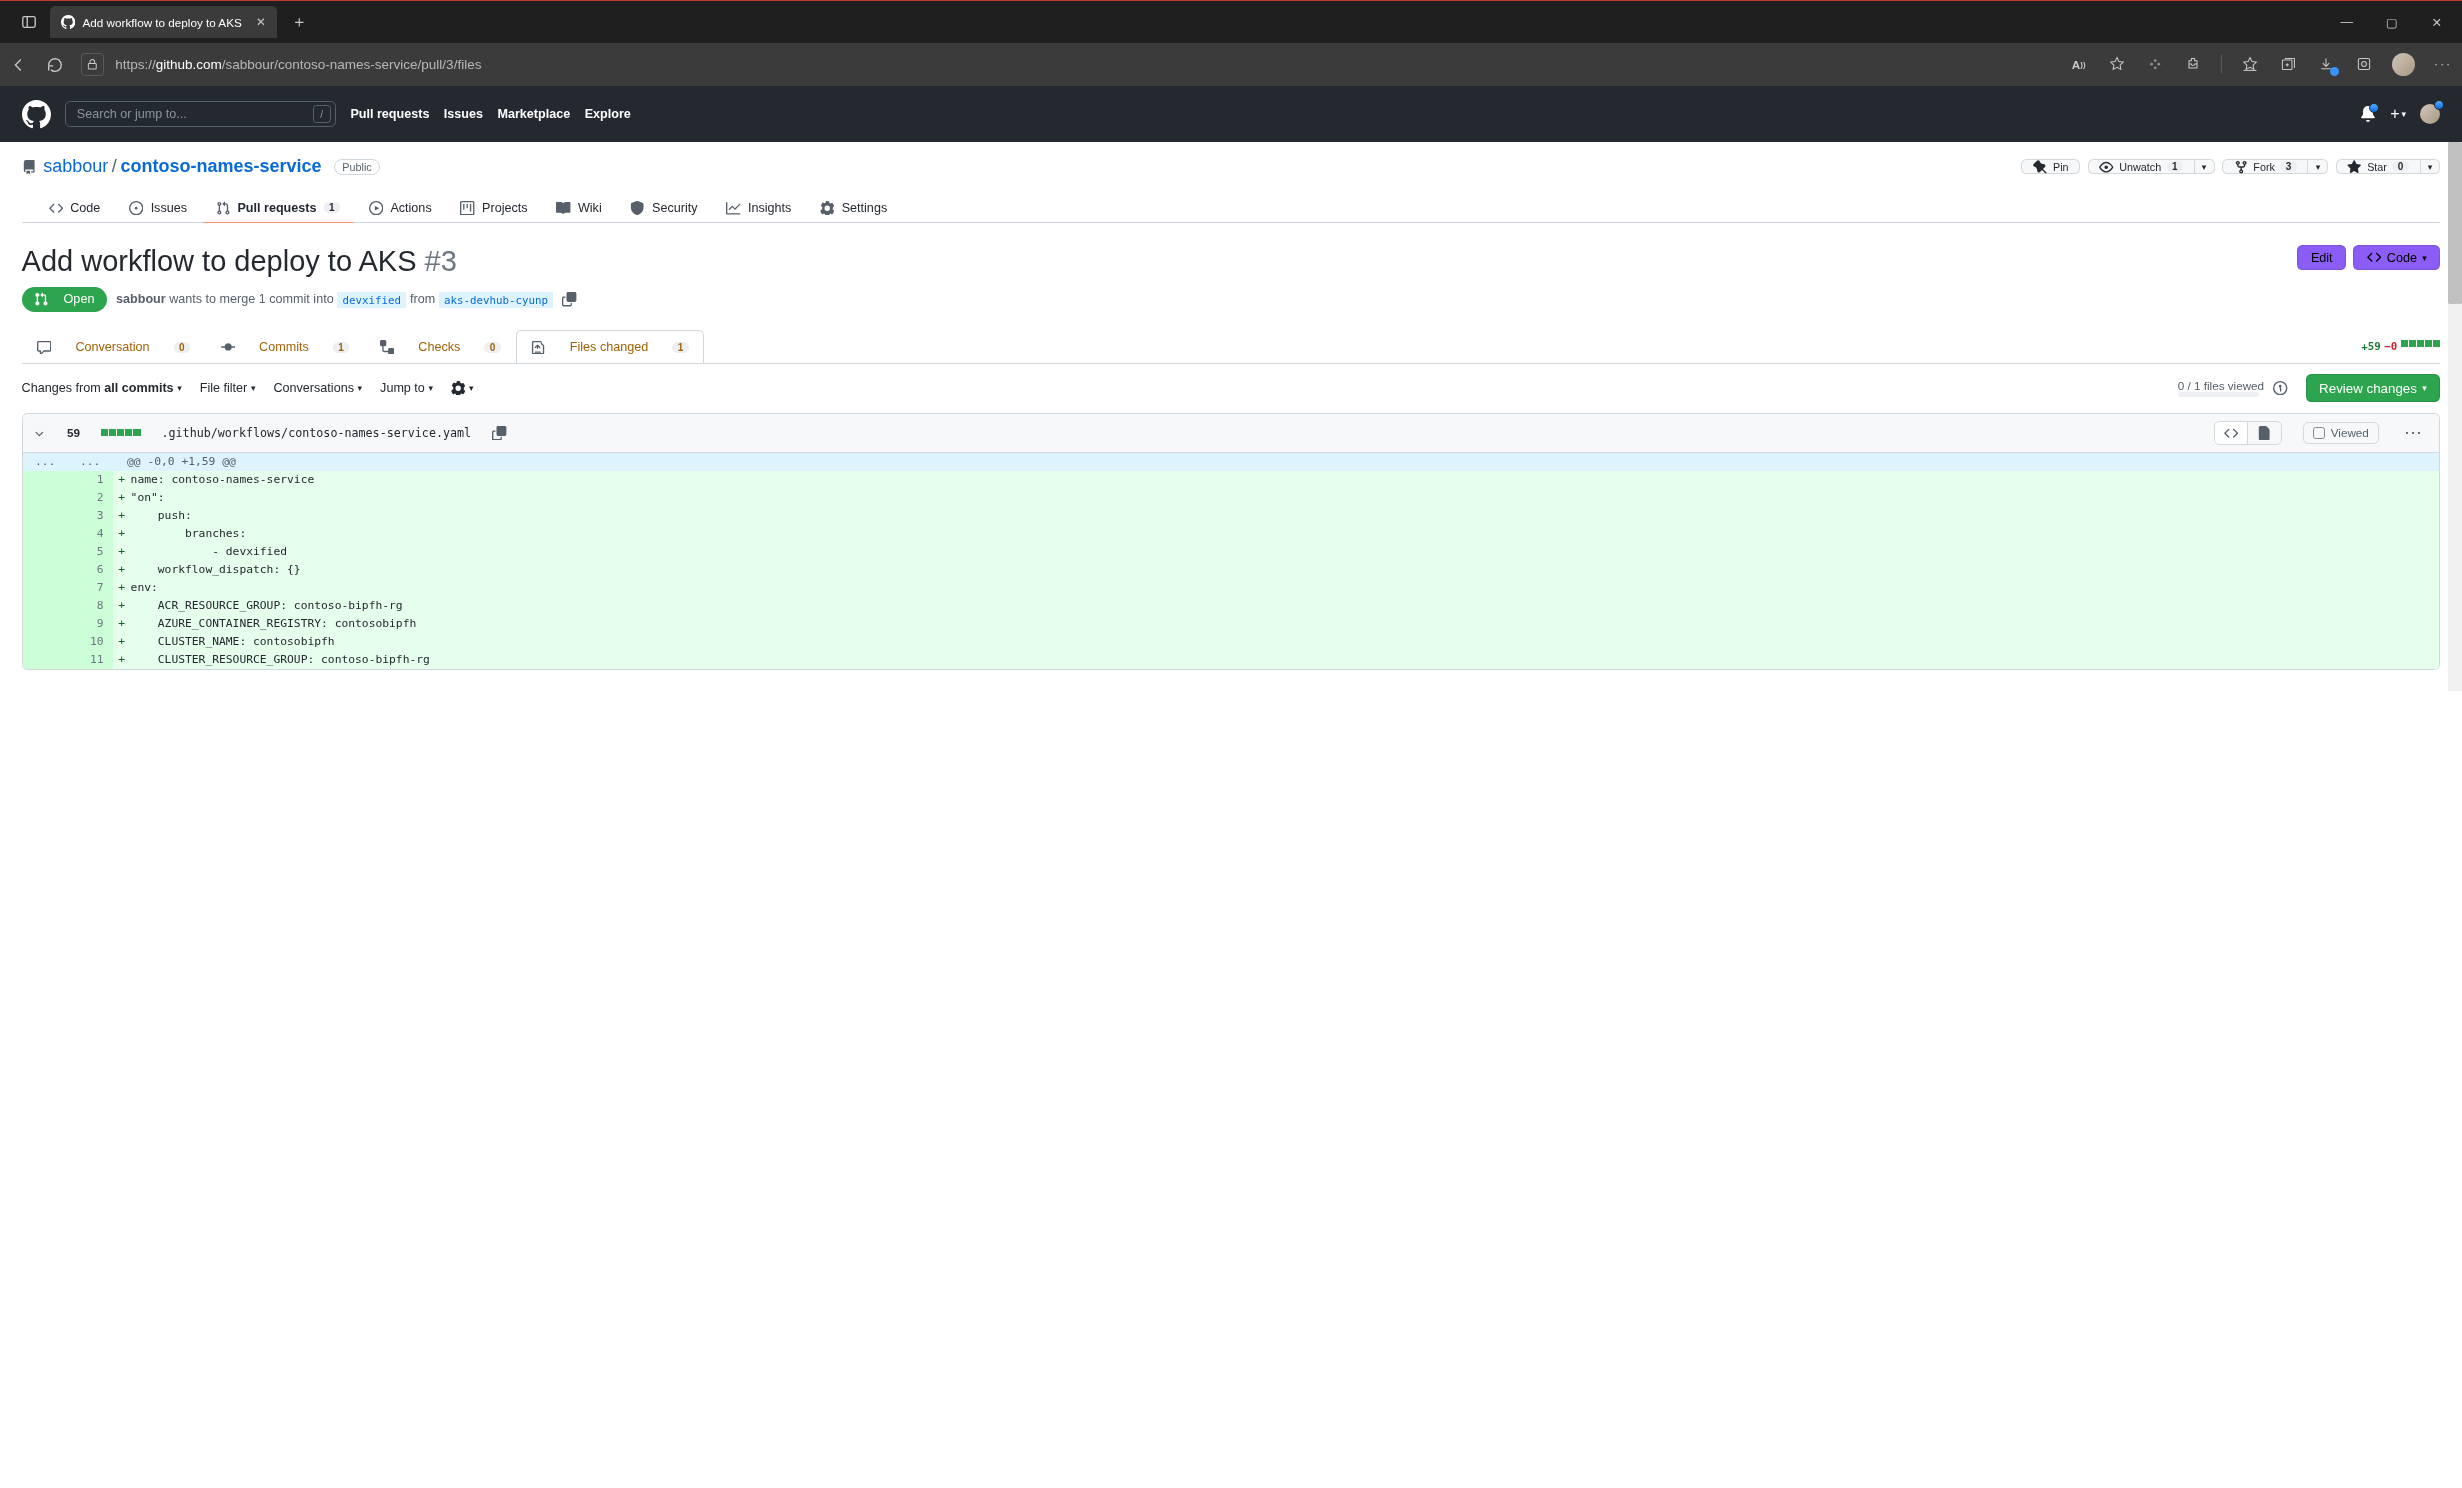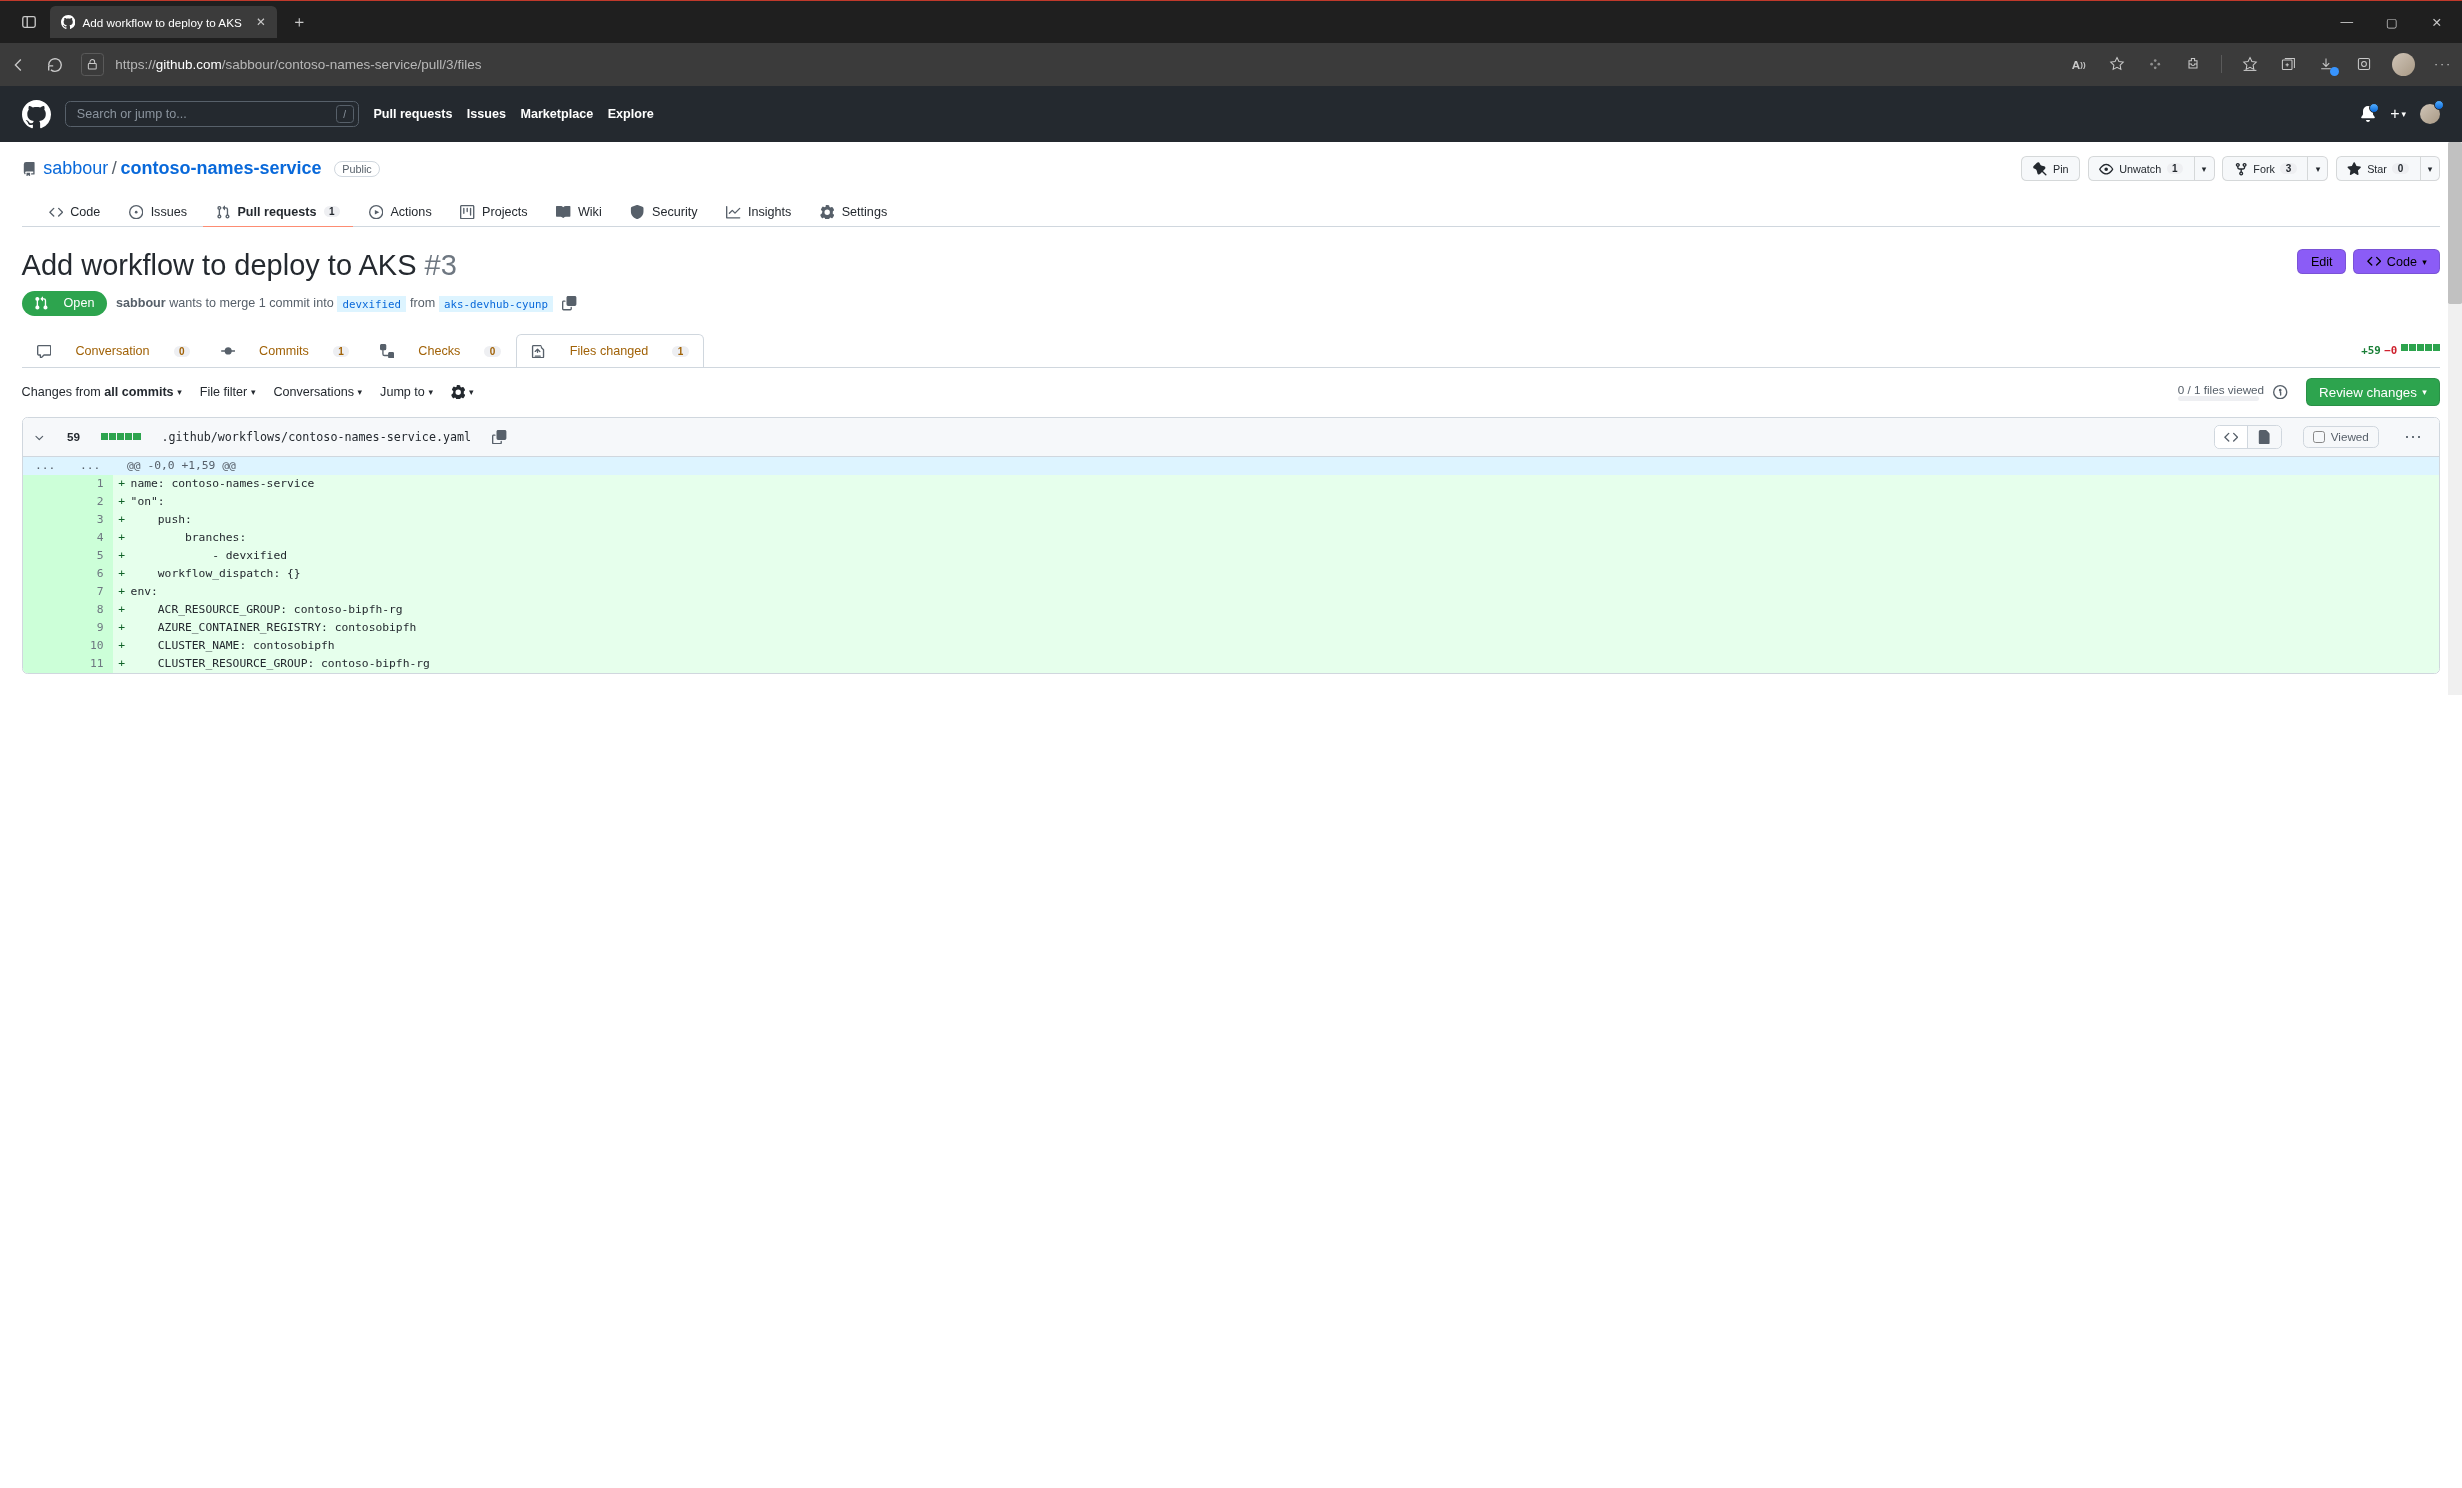--- a/index.html
+++ b/index.html
@@ -21,21 +21,21 @@
     .url-bar-area { flex-grow:1; display:flex; align-items:center; gap: 10.8px;}
     .lock-btn { width:23.4px; height:23.4px; border:0.9px solid #5a5a5a; border-radius:3.6px; display:inline-flex; align-items:center; justify-content:center;}
     .url-text { color:#b8b8b8; font-size:13.5px;}
     .url-text .domain { color:#fff; }
     .right-icons { display:flex; align-items:center; gap: 18px;}
     .avatar-small { width:23.4px; height:23.4px; border-radius:50%; background: linear-gradient(135deg, #d0c5b8, #a89985); }
     
     
     .gh-header { background: #24292f; height: 56px; display:flex; align-items:center; padding: 0 21.6px; gap: 14.4px; color:#fff;}
     .gh-logo { width: 29px; height:29px; fill:#fff; cursor:pointer;}
-    .gh-search { position:relative; width: 294px;}
+    .gh-search { position:relative; width: 271px;}
     .gh-search input { width:100%; background: #24292f; border: 0.9px solid #57606a; border-radius: 5.4px; padding: 5.4px 10.8px; color:#c9d1d9; font-size:12.6px; outline:none;}
     .gh-search input::placeholder { color: #8b949e; }
     .gh-search-slash { position:absolute; right:5.4px; top:4.5px; border:0.9px solid #57606a; border-radius:3.6px; width:18px; height:18px; display:flex; align-items:center; justify-content:center; font-size:10px; color:#8b949e;}
     .gh-nav { display:flex; gap: 14.4px;}
     .gh-nav a { color:#fff; font-weight:600; font-size:12.6px; text-decoration:none; cursor:pointer;}
     .gh-header-spacer { flex-grow:1;}
     .gh-header-right { display:flex; align-items:center; gap: 14.4px;}
     .notif-icon { position:relative; cursor:pointer;}
     .notif-dot { position:absolute; top:-2.7px; right:-2.7px; width:10px; height:10px; border-radius:50%; background:linear-gradient(#54aeff,#0969da); border:1.8px solid #24292f;}
     .plus-caret { display:flex; align-items:center; color:#fff; cursor:pointer; gap:1.8px;}
@@ -45,21 +45,21 @@
     .page-content { background:#fff; position:relative;}
     .repo-head { padding: 14.4px 21.6px 0 21.6px;}
     .repo-title-row { display:flex; align-items:center; gap: 7.2px;}
     .repo-icon { color:#57606a; }
     .repo-path { font-size: 18px; }
     .repo-path a { color:#0969da; text-decoration:none; cursor:pointer;}
     .repo-path .sep { color:#57606a; margin: 0 3.6px;}
     .repo-vis { border:0.9px solid #d0d7de; border-radius: 2em; padding: 0.9px 7.2px; font-size:10.8px; color:#57606a; margin-left:5.4px;}
     .repo-title-spacer { flex-grow:1;}
     .repo-actions { display:flex; gap:7.2px;}
-    .btn { background:#f6f8fa; border:0.9px solid rgba(27,31,36,0.15); border-radius:5.4px; padding: 3.6px 10.8px; font-size:10.8px; font-weight:500; color:#24292f; display:inline-flex; align-items:center; gap:5.4px; cursor:pointer; height:25px;}
+    .btn { background:#f6f8fa; border:0.9px solid rgba(27,31,36,0.15); border-radius:5.4px; padding: 3.6px 10.8px; font-size:10.8px; font-weight:500; color:#24292f; display:inline-flex; align-items:center; gap:5.4px; cursor:pointer; height:15px;}
     .btn .count { background:#eeeff2; border-radius:2em; padding: 0 5.4px; font-size:10px; font-weight:600;}
     .btn-group { display:flex;}
     .btn-group .btn:first-child { border-top-right-radius:0; border-bottom-right-radius:0;}
     .btn-group .btn.caret { border-top-left-radius:0; border-bottom-left-radius:0; border-left:none; padding: 3.6px 7.2px;}
     
     
     .repo-tabs { display:flex; border-bottom:0.9px solid #d0d7de; margin-top: 16px; padding: 0 14.4px; gap:3.6px;}
     .repo-tab { padding: 7.2px 12.6px; display:flex; align-items:center; gap:7.2px; color:#24292f; cursor:pointer; border-bottom: 1.8px solid transparent; margin-bottom:-0.9px; font-size:12.6px;}
     .repo-tab.active { border-bottom-color: #fd8c73; font-weight:600;}
     .repo-tab .count { background:#eeeff2; border-radius:2em; padding: 0 5.4px; font-size:10px; font-weight:600; min-width:16px; text-align:center;}

